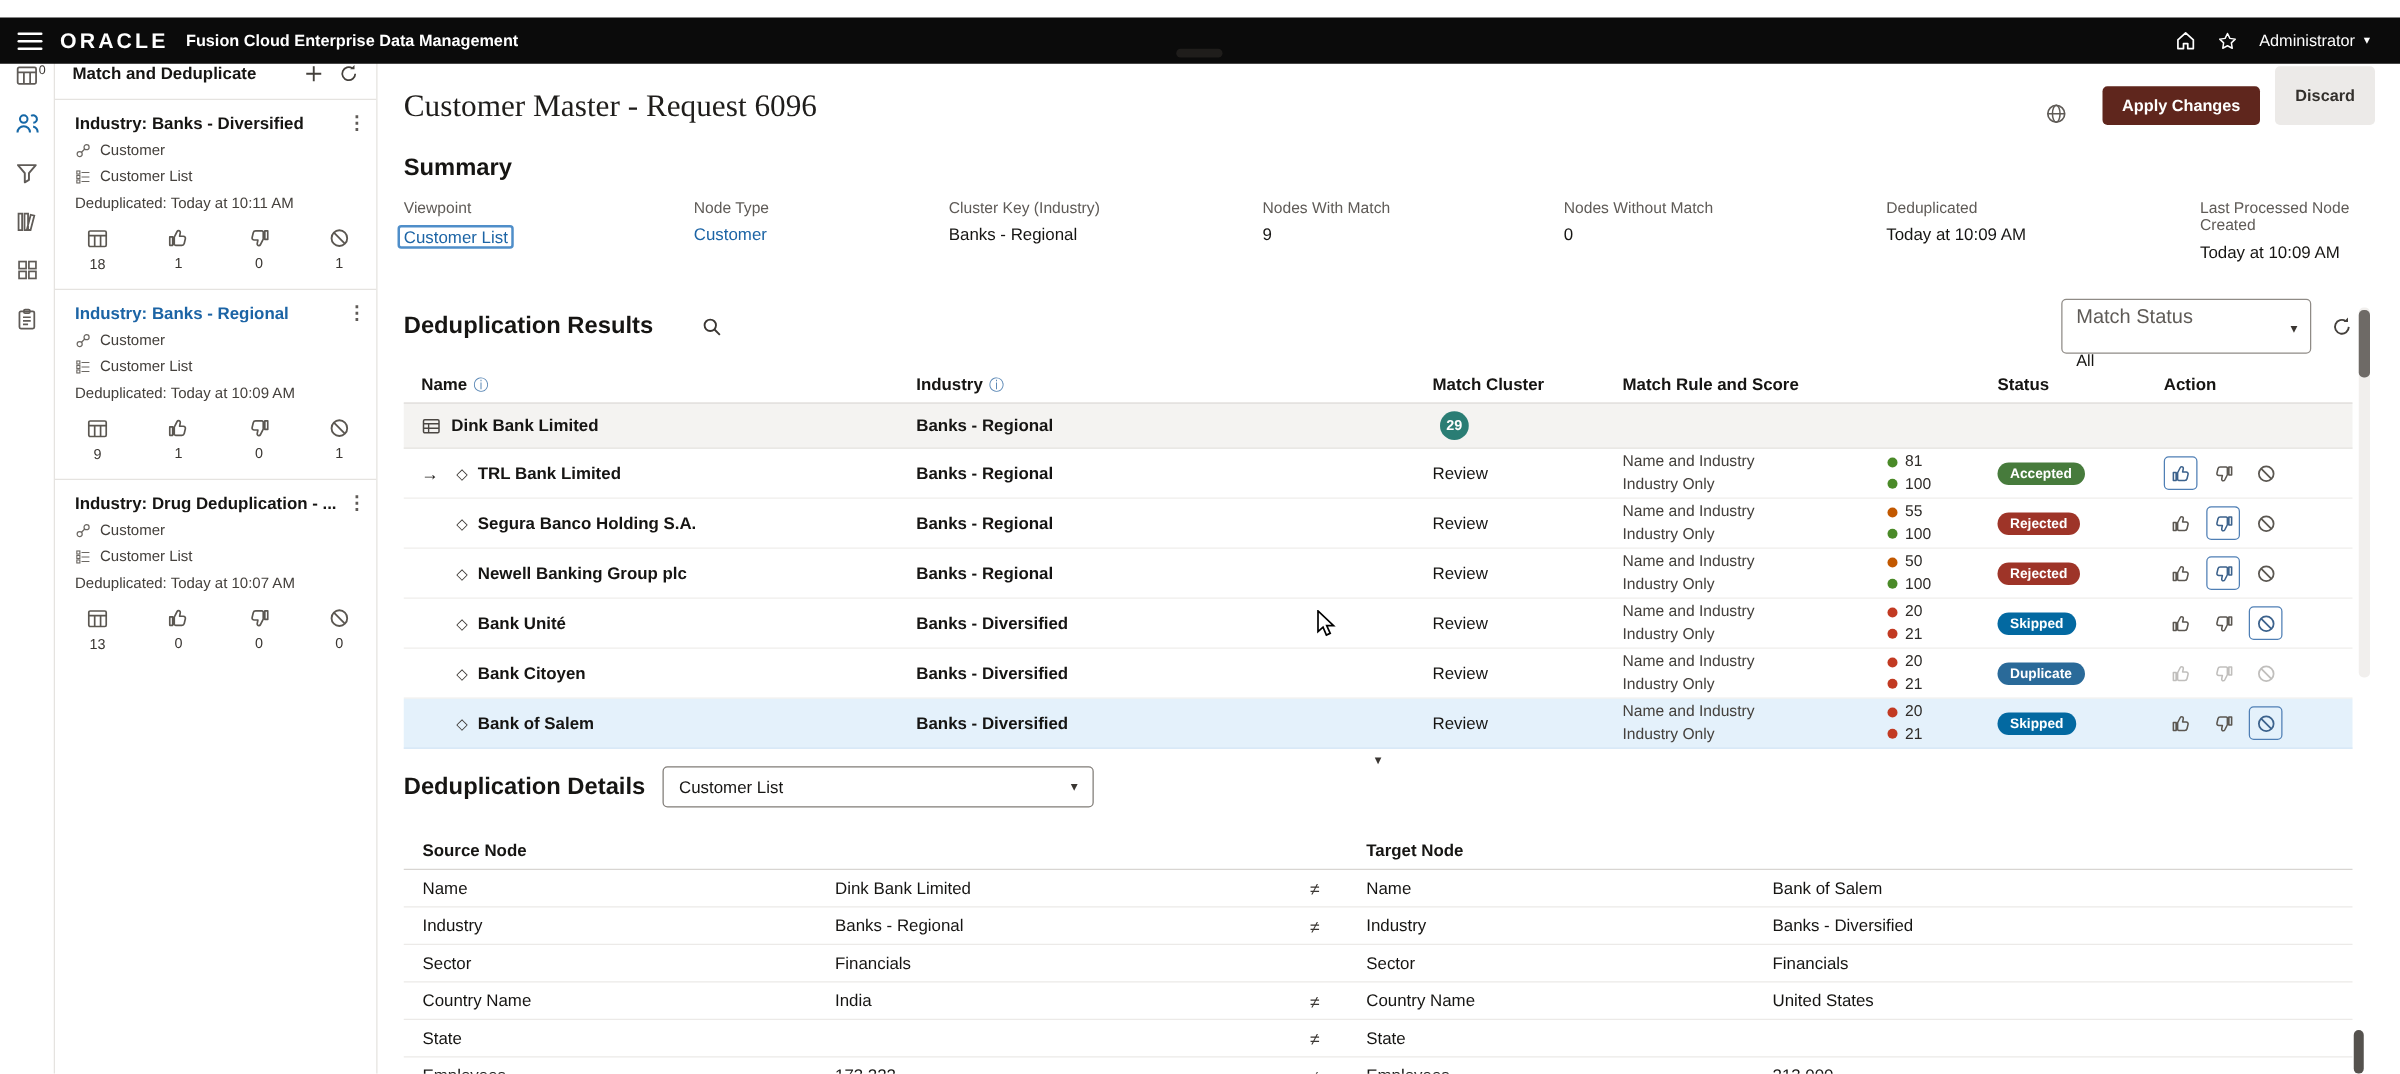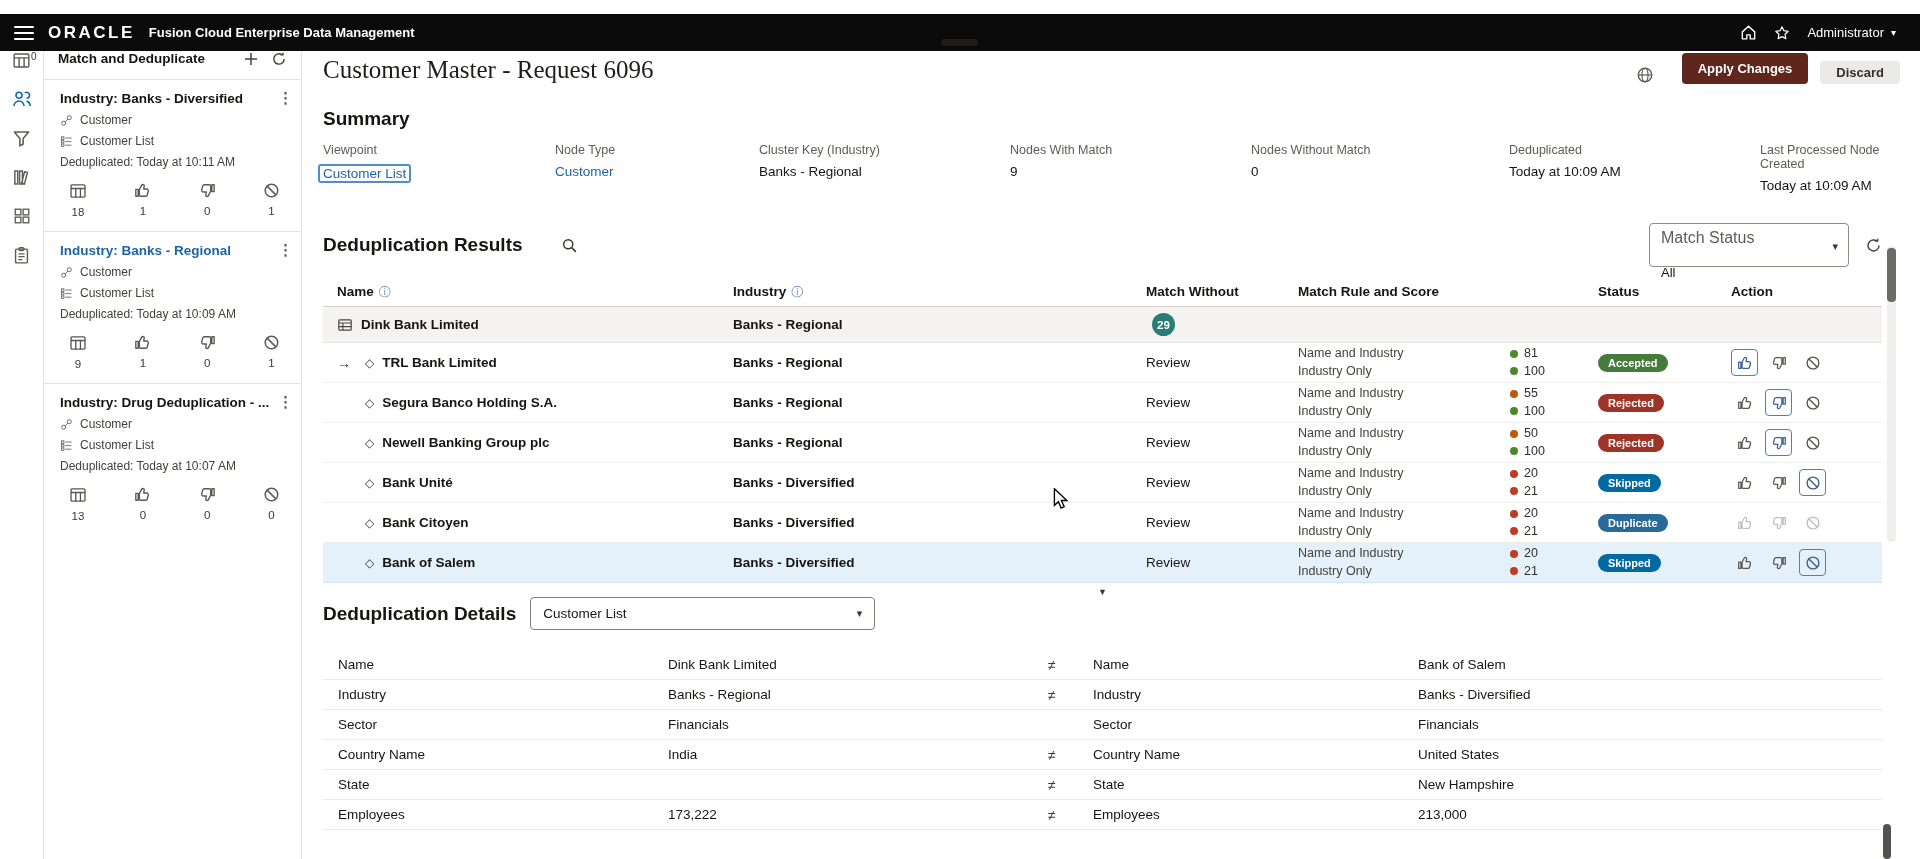--- a/index.html
+++ b/index.html
@@ -47,21 +47,21 @@
 .card-counts{display:flex;justify-content:space-between;margin-top:13px;padding:0 9px}
 .cc{display:flex;flex-direction:column;align-items:center;gap:6px;color:#5b5751}
 .cc b{font-weight:400;font-size:11.5px;color:#3a3632}
 
 
 .main{position:absolute;left:302px;top:37px;right:0;bottom:0;padding-left:21px;overflow:hidden}
 .title-row{display:flex;align-items:flex-end;margin-top:16px;padding-right:20px}
 .page-title{font-family:"Liberation Serif",serif;font-weight:400;font-size:25px;color:#1f1d1b;flex:1}
 .globe-btn{background:none;border:none;color:#5f5b57;margin-right:28px}
 .btn-primary{background:var(--btn);color:#fff;font-weight:700;font-size:13px;border:none;border-radius:4px;height:31px;padding:0 16px}
-.btn-secondary{background:#eceae8;color:#33302c;font-weight:700;font-size:13px;border:none;border-radius:4px;height:23px;padding:0 16px;margin-left:12px}
+.btn-secondary{background:#eceae8;color:#33302c;font-weight:700;font-size:13px;border:none;border-radius:4px;height:47px;padding:0 16px;margin-left:12px}
 .sec-head{font-weight:700;font-size:19px;color:var(--ink)}
 .summary{margin-top:24px}
 .sum-grid{display:grid;grid-template-columns:232px 204px 251px 241px 258px 251px 1fr;margin-top:13px}
 .sum-label{font-size:12.5px;color:var(--mut)}
 .sum-value{margin-top:7px;font-size:13.5px}
 .linkbox{display:inline-block;color:var(--link);border:2px solid #4f8ec9;border-radius:3px;padding:0 3px;margin-left:-5px;text-decoration:none}
 a.link{color:var(--link);text-decoration:none}
 
 
 .res-row{display:flex;align-items:center;margin-top:30px;margin-right:38px}
@@ -518,21 +518,21 @@
     <div class="tbl">
       <div class="thead">
         <span class="th">
             <span>Name</span>
             <button class="info">ⓘ</button>
           </span>
         <span class="th">
             <span>Industry</span>
             <button class="info">ⓘ</button>
           </span>
-        <span class="th">Match Without</span>
+        <span class="th">Match Cluster</span>
         <span class="th">Match Rule and Score</span>
         <span class="th">Status</span>
         <span class="th">Action</span>
       </div>
 
       <div class="trow cluster">
         <span class="c-name">
             <span class="clu-ic">
               <svg class="ic" width="16" height="16">
                 <use href="#i-cluster"></use>
@@ -815,20 +815,27 @@
   <section>
     <div class="det-row">
       <h2 class="sec-head">Deduplication Details</h2>
       <div class="vp-select">
         <span>Customer List</span>
         <span class="vp-caret">▾</span>
       </div>
     </div>
 
     <div class="det-tbl">
+      <div class="dhead">
+        <span>Source Node</span>
+        <span></span>
+          <span></span>
+        <span>Target Node</span>
+        <span></span>
+      </div>
 
       <div class="drow">
         <span>Name</span>
         <span>Dink Bank Limited</span>
         <span class="neq">≠</span>
         <span>Name</span>
         <span>Bank of Salem</span>
       </div>
       <div class="drow">
         <span>Industry</span>
@@ -849,21 +856,20 @@
         <span>India</span>
         <span class="neq">≠</span>
         <span>Country Name</span>
         <span>United States</span>
       </div>
       <div class="drow">
         <span>State</span>
         <span></span>
         <span class="neq">≠</span>
         <span>State</span>
-        <span>New Hampshire</span>
       </div>
       <div class="drow">
         <span>Employees</span>
         <span>173,222</span>
         <span class="neq">≠</span>
         <span>Employees</span>
         <span>213,000</span>
       </div>
 
     </div>

